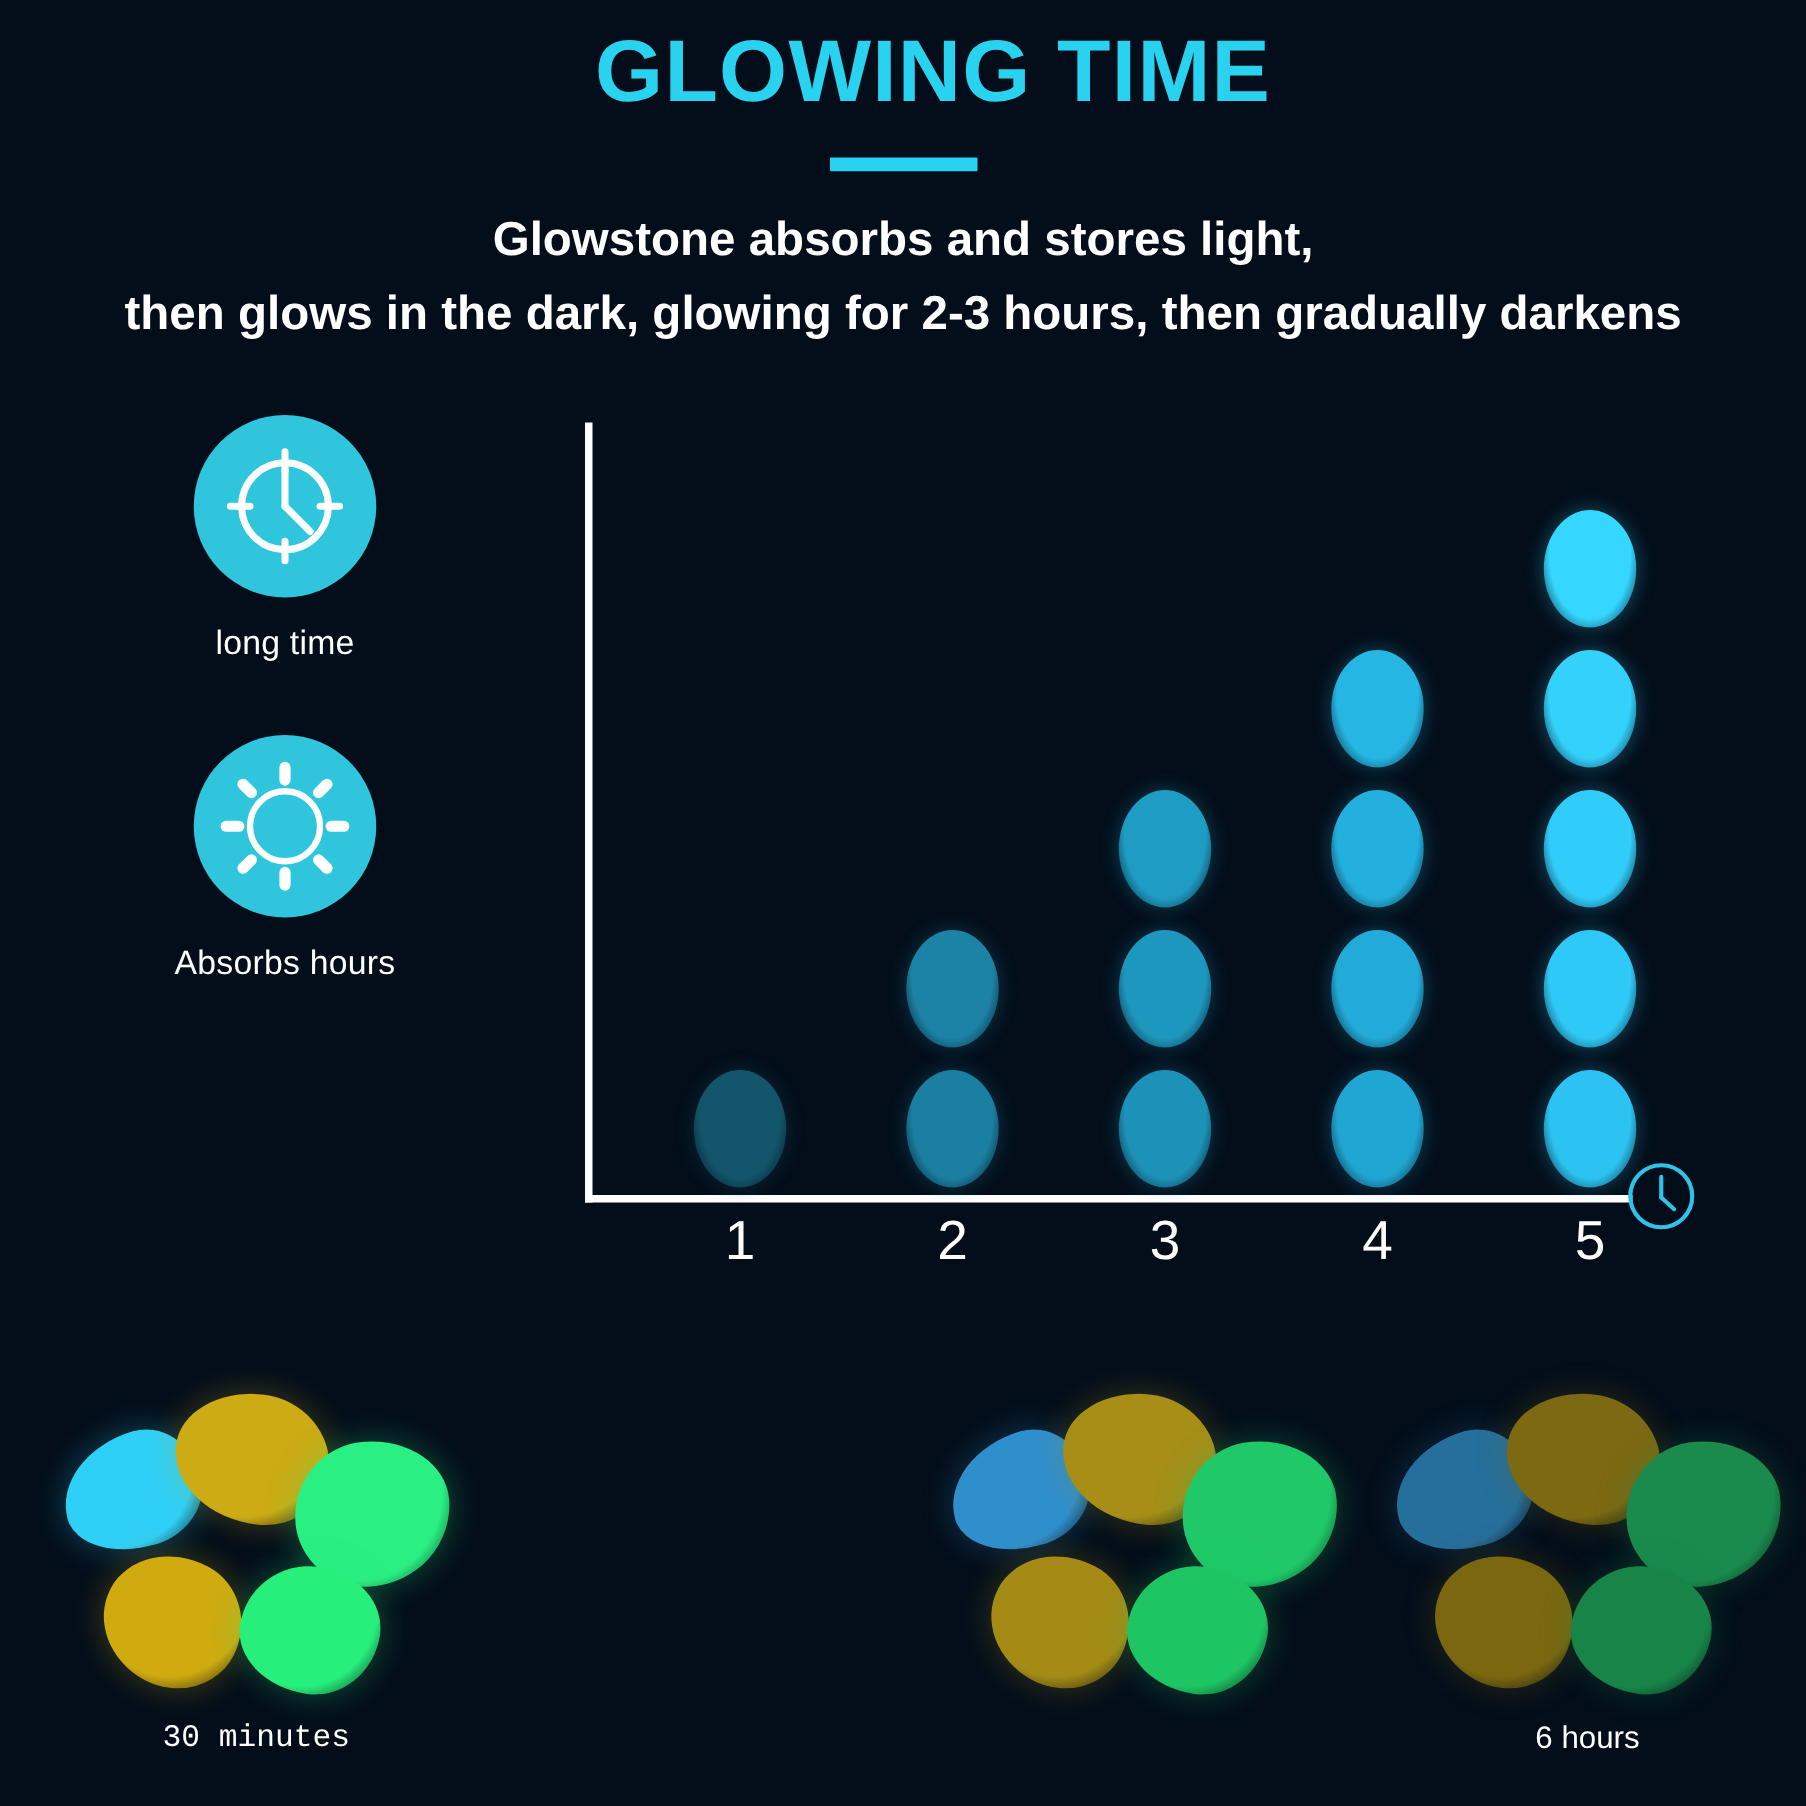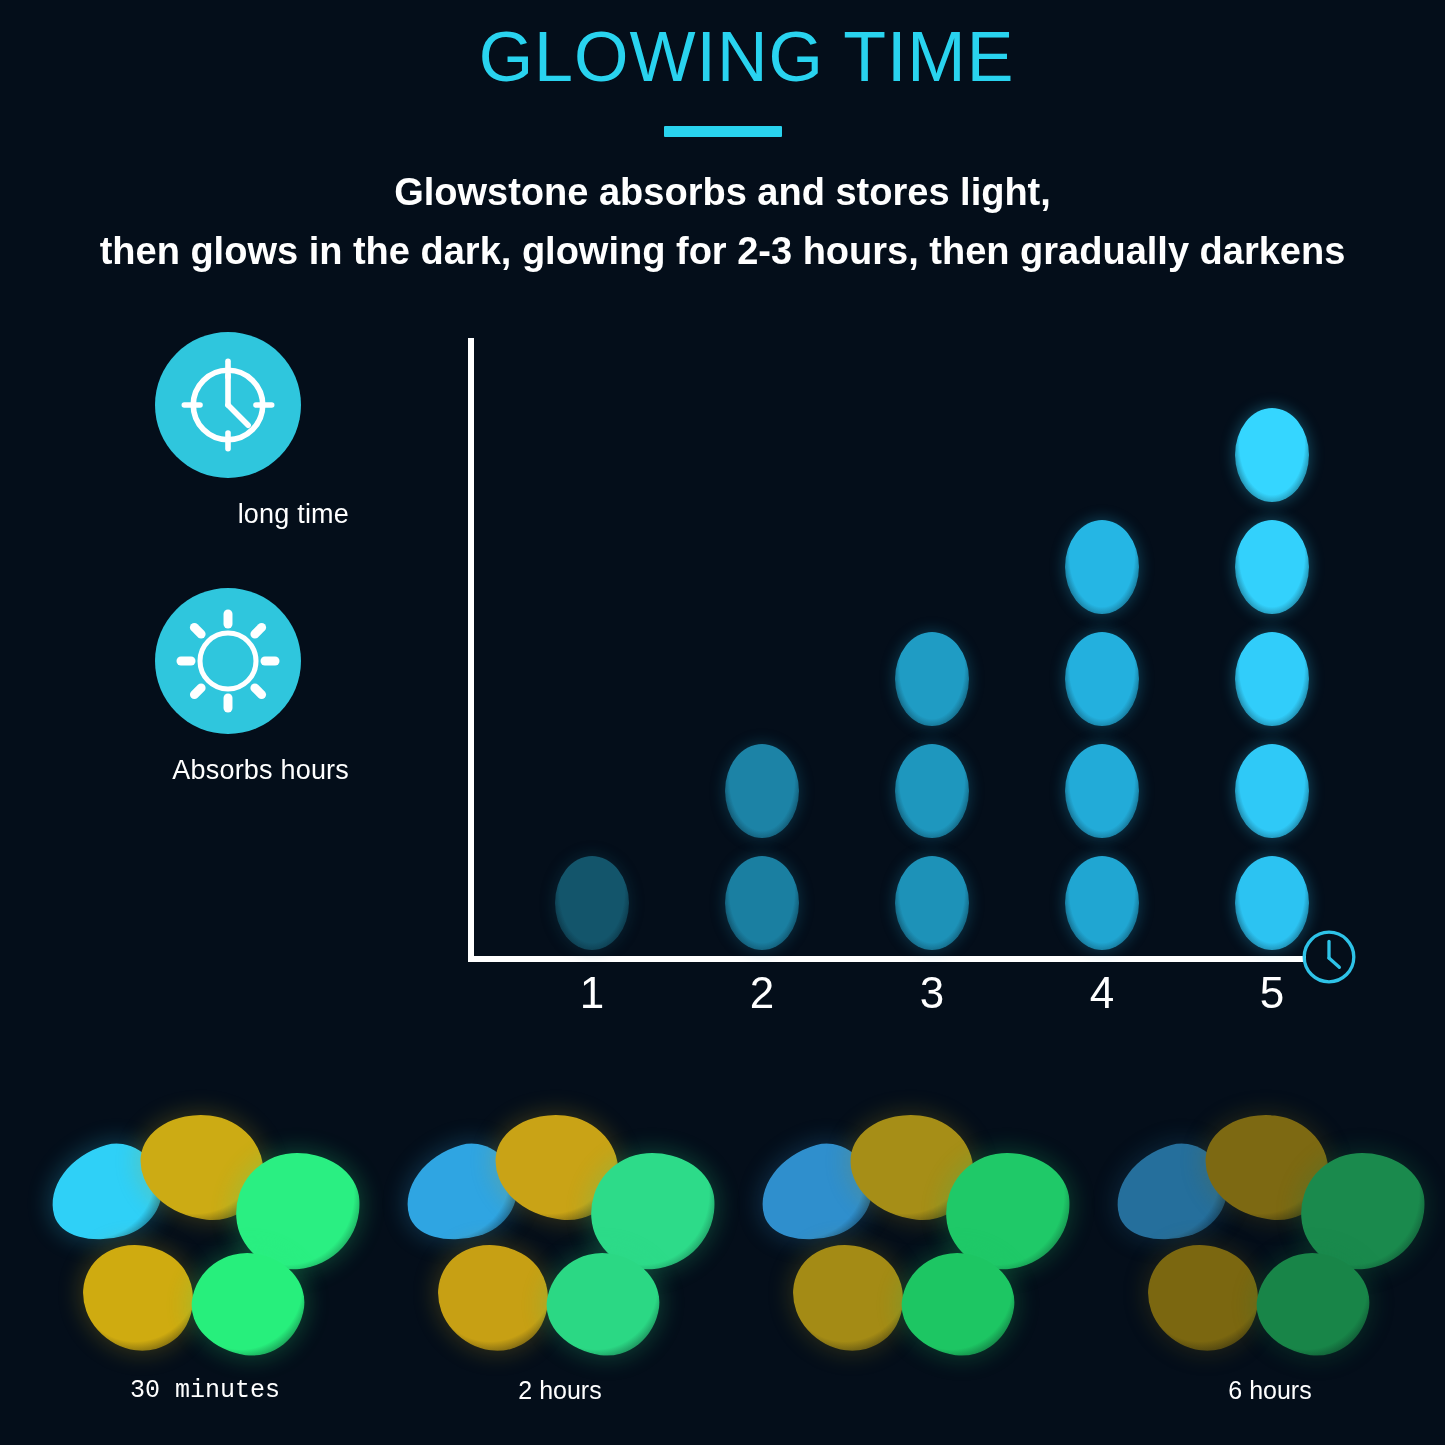--- a/index.html
+++ b/index.html
@@ -9,21 +9,21 @@
     font-family:"Liberation Sans", sans-serif;
     color:#ffffff;
     overflow:hidden;
     position:relative;
   }
 
   
   #header { width:100%; padding-top:22px; text-align:center; }
   #page-title {
     font-size:70px;
-    font-weight:400;
+    font-weight:700;
     letter-spacing:1px;
     color:#29d3ef;
     line-height:1.0;
     padding-left:48px;
   }
   #title-underline {
     width:118px; height:11px;
     background:#29d3ef;
     margin:34px auto 0 auto;
     border-radius:1px;
@@ -36,21 +36,21 @@
     color:#ffffff;
   }
   #subtitle .sub-line { display:block; }
 
   
   #features {
     position:absolute;
     left:107px; top:332px;
     width:242px;
   }
-  .feature { text-align:right; }
+  .feature { text-align:center; }
   .feature + .feature { margin-top:58px; }
   .feature-icon-wrap {
     width:146px; height:146px;
     margin:0 auto;
     border-radius:50%;
     background:#2fc6dd;
     display:flex; align-items:center; justify-content:center;
   }
   .feature-label {
     margin-top:21px;
@@ -241,30 +241,20 @@
     <div class="sample" style="left: 25px; font-family: Liberation Mono, monospace;">
       <div class="sample-stage">
         <div class="pebble" style="left: 10px; top: 42px; width: 112px; height: 92px; transform: rotate(-16deg); border-radius: 62% 38% 45% 55% / 58% 52% 48% 42%; background: radial-gradient(at 42% 34%, rgb(47, 208, 247) 0%, rgb(47, 208, 247) 66%, rgba(0, 0, 0, 0.3) 100%); box-shadow: rgba(47, 208, 247, 0.227) 0px 0px 22px 4px;"></div>
         <div class="pebble" style="left: 100px; top: 10px; width: 124px; height: 104px; transform: rotate(6deg); border-radius: 52% 48% 42% 58% / 46% 54%; background: radial-gradient(at 42% 34%, rgb(204, 171, 20) 0%, rgb(204, 171, 20) 66%, rgba(0, 0, 0, 0.3) 100%); box-shadow: rgba(204, 171, 20, 0.227) 0px 0px 22px 4px;"></div>
         <div class="pebble" style="left: 196px; top: 48px; width: 124px; height: 116px; transform: rotate(-4deg); border-radius: 48% 52% 54% 46% / 52% 44% 56% 48%; background: radial-gradient(at 42% 34%, rgb(42, 239, 130) 0%, rgb(42, 239, 130) 66%, rgba(0, 0, 0, 0.3) 100%); box-shadow: rgba(42, 239, 130, 0.227) 0px 0px 22px 4px;"></div>
         <div class="pebble" style="left: 42px; top: 140px; width: 112px; height: 104px; transform: rotate(28deg); border-radius: 54% 46% 48% 52% / 50% 52% 48% 50%; background: radial-gradient(at 42% 34%, rgb(207, 171, 16) 0%, rgb(207, 171, 16) 66%, rgba(0, 0, 0, 0.3) 100%); box-shadow: rgba(207, 171, 16, 0.227) 0px 0px 22px 4px;"></div>
         <div class="pebble" style="left: 152px; top: 148px; width: 112px; height: 102px; transform: rotate(8deg); border-radius: 50% 50% 46% 54% / 54% 46%; background: radial-gradient(at 42% 34%, rgb(39, 239, 124) 0%, rgb(39, 239, 124) 66%, rgba(0, 0, 0, 0.3) 100%); box-shadow: rgba(39, 239, 124, 0.227) 0px 0px 22px 4px;"></div>
       </div>
       <div class="sample-label">30 minutes</div>
     </div>
-    <div class="sample" style="left: 380px;">
-      <div class="sample-stage">
-        <div class="pebble" style="left: 10px; top: 42px; width: 112px; height: 92px; transform: rotate(-16deg); border-radius: 62% 38% 45% 55% / 58% 52% 48% 42%; background: radial-gradient(at 42% 34%, rgb(47, 165, 226) 0%, rgb(47, 165, 226) 66%, rgba(0, 0, 0, 0.3) 100%); box-shadow: rgba(47, 165, 226, 0.227) 0px 0px 22px 4px;"></div>
-        <div class="pebble" style="left: 100px; top: 10px; width: 124px; height: 104px; transform: rotate(6deg); border-radius: 52% 48% 42% 58% / 46% 54%; background: radial-gradient(at 42% 34%, rgb(201, 163, 22) 0%, rgb(201, 163, 22) 66%, rgba(0, 0, 0, 0.3) 100%); box-shadow: rgba(201, 163, 22, 0.227) 0px 0px 22px 4px;"></div>
-        <div class="pebble" style="left: 196px; top: 48px; width: 124px; height: 116px; transform: rotate(-4deg); border-radius: 48% 52% 54% 46% / 52% 44% 56% 48%; background: radial-gradient(at 42% 34%, rgb(45, 219, 137) 0%, rgb(45, 219, 137) 66%, rgba(0, 0, 0, 0.3) 100%); box-shadow: rgba(45, 219, 137, 0.227) 0px 0px 22px 4px;"></div>
-        <div class="pebble" style="left: 42px; top: 140px; width: 112px; height: 104px; transform: rotate(28deg); border-radius: 54% 46% 48% 52% / 50% 52% 48% 50%; background: radial-gradient(at 42% 34%, rgb(199, 160, 20) 0%, rgb(199, 160, 20) 66%, rgba(0, 0, 0, 0.3) 100%); box-shadow: rgba(199, 160, 20, 0.227) 0px 0px 22px 4px;"></div>
-        <div class="pebble" style="left: 152px; top: 148px; width: 112px; height: 102px; transform: rotate(8deg); border-radius: 50% 50% 46% 54% / 54% 46%; background: radial-gradient(at 42% 34%, rgb(43, 216, 132) 0%, rgb(43, 216, 132) 66%, rgba(0, 0, 0, 0.3) 100%); box-shadow: rgba(43, 216, 132, 0.227) 0px 0px 22px 4px;"></div>
-      </div>
-      <div class="sample-label">2 hours</div>
-    </div>
     <div class="sample" style="left: 735px;">
       <div class="sample-stage">
         <div class="pebble" style="left: 10px; top: 42px; width: 112px; height: 92px; transform: rotate(-16deg); border-radius: 62% 38% 45% 55% / 58% 52% 48% 42%; background: radial-gradient(at 42% 34%, rgb(47, 143, 205) 0%, rgb(47, 143, 205) 66%, rgba(0, 0, 0, 0.3) 100%); box-shadow: rgba(47, 143, 205, 0.227) 0px 0px 22px 4px;"></div>
         <div class="pebble" style="left: 100px; top: 10px; width: 124px; height: 104px; transform: rotate(6deg); border-radius: 52% 48% 42% 58% / 46% 54%; background: radial-gradient(at 42% 34%, rgb(166, 142, 23) 0%, rgb(166, 142, 23) 66%, rgba(0, 0, 0, 0.3) 100%); box-shadow: rgba(166, 142, 23, 0.227) 0px 0px 22px 4px;"></div>
         <div class="pebble" style="left: 196px; top: 48px; width: 124px; height: 116px; transform: rotate(-4deg); border-radius: 48% 52% 54% 46% / 52% 44% 56% 48%; background: radial-gradient(at 42% 34%, rgb(31, 201, 104) 0%, rgb(31, 201, 104) 66%, rgba(0, 0, 0, 0.3) 100%); box-shadow: rgba(31, 201, 104, 0.227) 0px 0px 22px 4px;"></div>
         <div class="pebble" style="left: 42px; top: 140px; width: 112px; height: 104px; transform: rotate(28deg); border-radius: 54% 46% 48% 52% / 50% 52% 48% 50%; background: radial-gradient(at 42% 34%, rgb(164, 139, 21) 0%, rgb(164, 139, 21) 66%, rgba(0, 0, 0, 0.3) 100%); box-shadow: rgba(164, 139, 21, 0.227) 0px 0px 22px 4px;"></div>
         <div class="pebble" style="left: 152px; top: 148px; width: 112px; height: 102px; transform: rotate(8deg); border-radius: 50% 50% 46% 54% / 54% 46%; background: radial-gradient(at 42% 34%, rgb(29, 198, 99) 0%, rgb(29, 198, 99) 66%, rgba(0, 0, 0, 0.3) 100%); box-shadow: rgba(29, 198, 99, 0.227) 0px 0px 22px 4px;"></div>
       </div>
     </div>
     <div class="sample" style="left: 1090px;">

